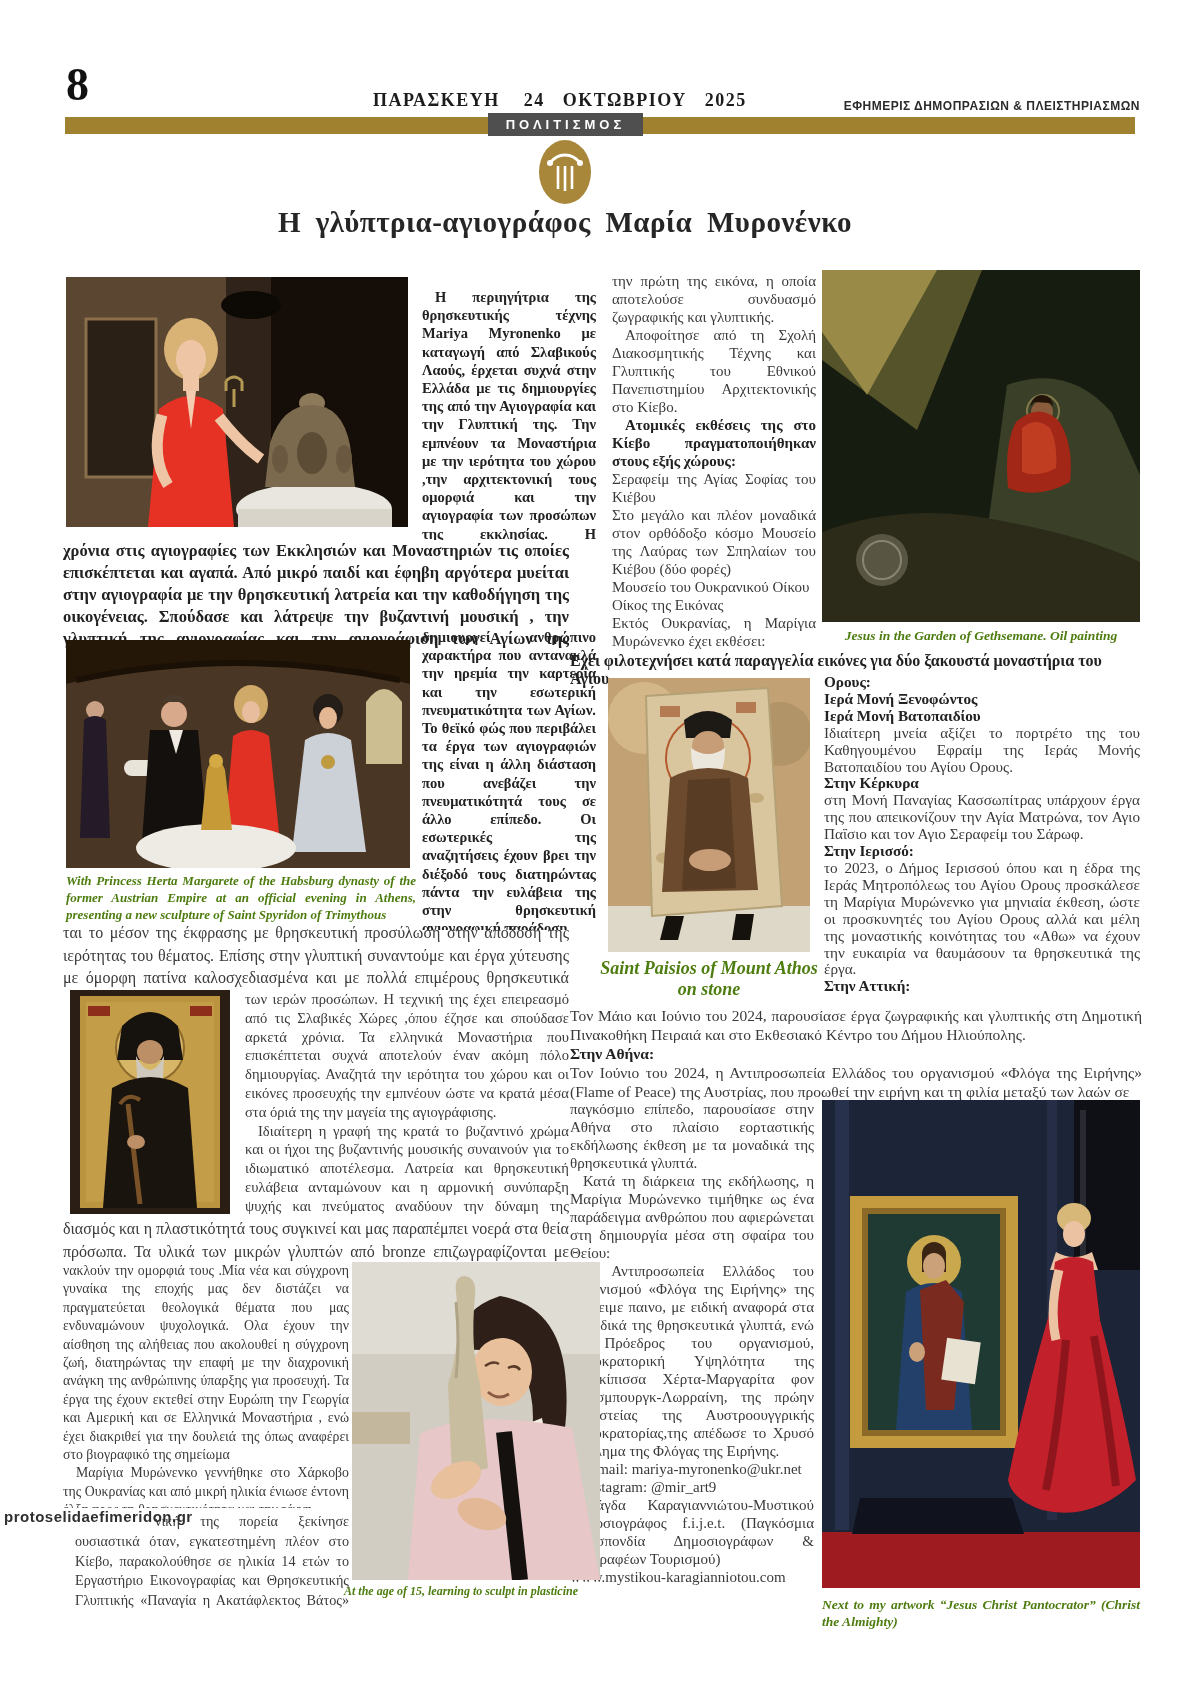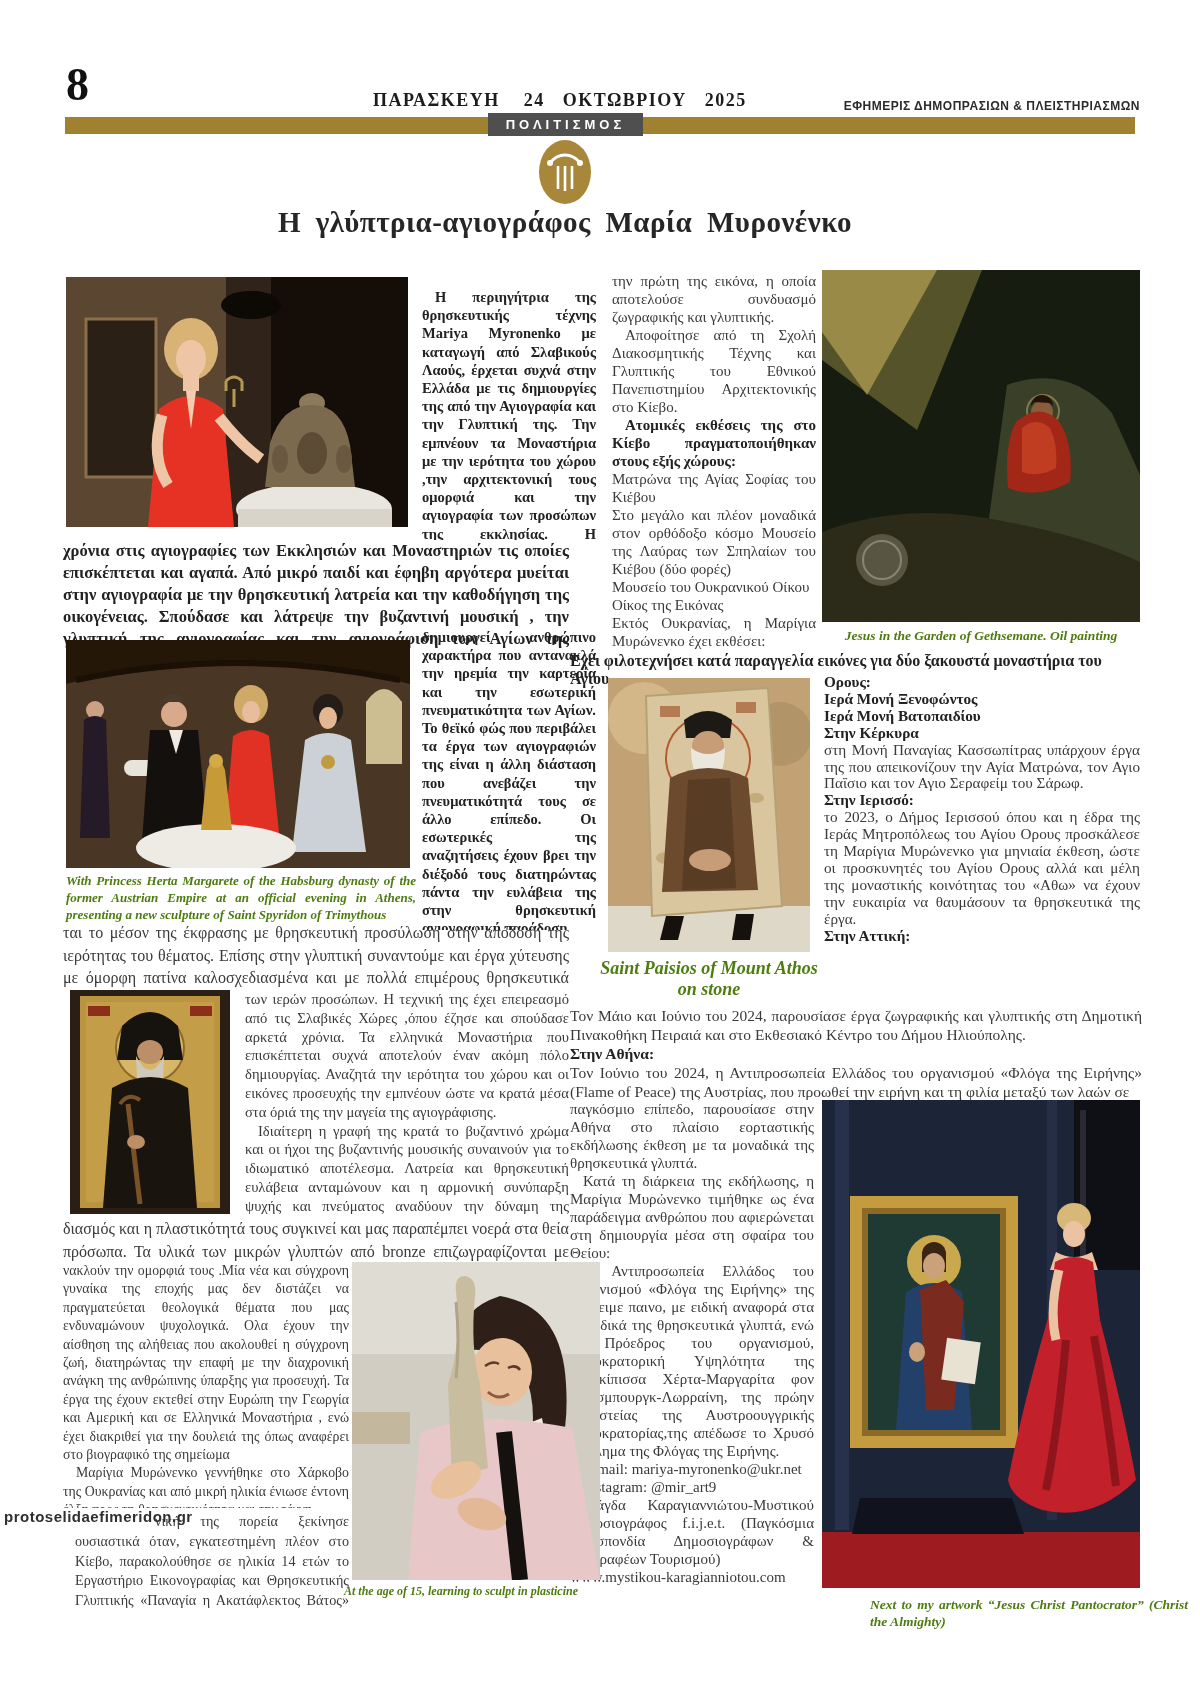--- a/index.html
+++ b/index.html
@@ -76,21 +76,21 @@
 </div>
 
 <div class="abs jus hid" style="left:422px;top:288px;width:174px;height:252px;font-size:14.5px;line-height:18.2px;font-weight:bold;color:#222;">
   <p class="ind">Η περιηγήτρια της θρησκευτικής τέχνης Mariya Myronenko με καταγωγή από Σλαβικούς Λαούς, έρχεται συχνά στην Ελλάδα με τις δημιουργίες της από την Αγιογραφία και την Γλυπτική της. Την εμπνέουν τα Μοναστήρια με την ιερότητα του χώρου ,την αρχιτεκτονική τους ομορφιά και την αγιογραφία των προσώπων της εκκλησίας. Η αγιογράφος εμπνέεται από τα μικρά της</p>
 </div>
 
 <div class="abs jus hid" style="left:612px;top:272px;width:204px;height:380px;font-size:15px;line-height:18px;">
   <p>την πρώτη της εικόνα, η οποία αποτελούσε συνδυασμό ζωγραφικής και γλυπτικής.</p>
   <p class="ind">Αποφοίτησε από τη Σχολή Διακοσμητικής Τέχνης και Γλυπτικής του Εθνικού Πανεπιστημίου Αρχιτεκτονικής στο Κίεβο.</p>
   <p class="ind bold">Ατομικές εκθέσεις της στο Κίεβο πραγματοποιήθηκαν στους εξής χώρους:</p>
-  <p>Ματρώνα της Αγίας Σοφίας του Κιέβου</p>
+  <p>Σεραφείμ της Αγίας Σοφίας του Κιέβου</p>
   <p>Στο μεγάλο και πλέον μοναδικά στον ορθόδοξο κόσμο Μουσείο της Λαύρας των Σπηλαίων του Κιέβου (δύο φορές)</p>
   <p>Μουσείο του Ουκρανικού Οίκου</p>
   <p>Οίκος της Εικόνας</p>
   <p>Εκτός Ουκρανίας, η Μαρίγια Μυρώνενκο έχει εκθέσει:</p>
   <p>στην Πολωνία (Κρακοβία), στη Γερμανία (Βισμπάντεν), στην Ιταλία (Μιλάνο), στη Γεωργία (Τιφλίδα και Μπατούμι), στη Ρουμανία (Βουκουρέστι), στη Βουλγαρία (Σόφια),</p>
 
 </div>
 
 <div class="ph" style="left:822px;top:270px;width:318px;height:352px;">
   <svg width="318" height="352" viewBox="0 0 318 352">
@@ -169,20 +169,21 @@
     <path d="M58 238 l18 0 l-6 24 l-18 0 Z" fill="#15120e"></path>
     <path d="M128 236 l18 0 l-4 26 l-18 0 Z" fill="#15120e"></path>
   </svg>
 </div>
 <div class="abs cap ctr" style="left:590px;top:958px;width:238px;font-size:18px;">Saint Paisios of Mount Athos on stone</div>
 
 <div class="abs jus hid" style="left:824px;top:674px;width:316px;height:330px;font-size:15.2px;line-height:16.9px;">
   <p class="bold">Ορους:</p>
   <p class="bold">Ιερά Μονή Ξενοφώντος</p>
   <p class="bold">Ιερά Μονή Βατοπαιδίου</p>
+  <p>Ιδιαίτερη μνεία αξίζει το πορτρέτο της του Καθηγουμένου Εφραίμ της Ιεράς Μονής Βατοπαιδίου του Αγίου Ορους.</p>
   <p class="bold">Στην Κέρκυρα</p>
   <p>στη Μονή Παναγίας Κασσωπίτρας υπάρχουν έργα της που απεικονίζουν την Αγία Ματρώνα, τον Αγιο Παΐσιο και τον Αγιο Σεραφείμ του Σάρωφ.</p>
   <p class="bold">Στην Ιερισσό:</p>
   <p>το 2023, ο Δήμος Ιερισσού όπου και η έδρα της Ιεράς Μητροπόλεως του Αγίου Ορους προσκάλεσε τη Μαρίγια Μυρώνενκο για μηνιαία έκθεση, ώστε οι προσκυνητές του Αγίου Ορους αλλά και μέλη της μοναστικής κοινότητας του «Αθω» να έχουν την ευκαιρία να θαυμάσουν τα θρησκευτικά της έργα.</p>
   <p class="bold">Στην Αττική:</p>
 </div>
 
 <div class="abs jus" style="left:63px;top:922px;width:506px;height:68px;font-size:16px;line-height:22.5px;overflow:hidden;">
   <p>ται το μέσον της έκφρασης με θρησκευτική προσύλωση στην απόδοση της ιερότητας του θέματος. Επίσης στην γλυπτική συναντούμε και έργα χύτευσης με όμορφη πατίνα καλοσχεδιασμένα και με πολλά επιμέρους θρησκευτικά στοιχεία που παραπέμπουν στην ιστορία</p>
 </div>
@@ -238,21 +239,21 @@
     <ellipse cx="252" cy="118" rx="17" ry="15" fill="#d8b878"></ellipse>
     <ellipse cx="252" cy="134" rx="11" ry="13" fill="#ecc3a2"></ellipse>
     <path d="M234 152 q18 10 36 0 l6 18 l-48 0 Z" fill="#ecc3a2"></path>
     <path d="M233 162 q19 -10 38 0 l7 58 q-26 14 -52 0 Z" fill="#c2202a"></path>
     <path d="M226 218 q26 14 52 2 q24 92 36 160 q-42 42 -94 30 q-30 -10 -34 -30 q16 -80 40 -162 Z" fill="#c2202a"></path>
     <path d="M244 240 q-8 90 -20 150" stroke="#8f151c" stroke-width="8" fill="none"></path>
     <path d="M272 236 q14 80 22 150" stroke="#8f151c" stroke-width="8" fill="none"></path>
     <path d="M237 170 q-10 40 -3 70" stroke="#ecc3a2" stroke-width="9" fill="none"></path>
   </svg>
 </div>
-<div class="abs cap jus" style="left:822px;top:1596px;width:318px;font-size:13.5px;line-height:17px;margin-left:48px;">Next to my artwork “Jesus Christ Pantocrator” (Christ the Almighty)</div>
+<div class="abs cap jus" style="left:822px;top:1596px;width:318px;font-size:13.5px;line-height:17px;">Next to my artwork “Jesus Christ Pantocrator” (Christ the Almighty)</div>
 
 <div class="abs jus hid" style="left:570px;top:1100px;width:244px;height:512px;font-size:15px;line-height:18px;">
   <p>παγκόσμιο επίπεδο, παρουσίασε στην Αθήνα στο πλαίσιο εορταστικής εκδήλωσης έκθεση με τα μοναδικά της θρησκευτικά γλυπτά.</p>
   <p class="ind">Κατά τη διάρκεια της εκδήλωσης, η Μαρίγια Μυρώνενκο τιμήθηκε ως ένα παράδειγμα ανθρώπου που αφιερώνεται στη δημιουργία μέσα στη σφαίρα του Θείου:</p>
   <p class="ind">Η Αντιπροσωπεία Ελλάδος του οργανισμού «Φλόγα της Ειρήνης» της απένειμε παινο, με ειδική αναφορά στα μοναδικά της θρησκευτικά γλυπτά, ενώ η Πρόεδρος του οργανισμού, Αυτοκρατορική Υψηλότητα της Πριγκίπισσα Χέρτα-Μαργαρίτα φον Χάπσμπουργκ-Λωρραίνη, της πρώην δυναστείας της Αυστροουγγρικής Αυτοκρατορίας,της απέδωσε το Χρυσό Εμβλημα της Φλόγας της Ειρήνης.</p>
   <p class="ind">E-mail: mariya-myronenko@ukr.net</p>
   <p class="ind">Instagram: @mir_art9</p>
   <p class="ind">Μάγδα Καραγιαννιώτου-Μυστικού Δημοσιογράφος f.i.j.e.t. (Παγκόσμια Ομοσπονδία Δημοσιογράφων &amp; Συγγραφέων Τουρισμού)</p>
   <p>www.mystikou-karagianniotou.com</p>
 </div>

